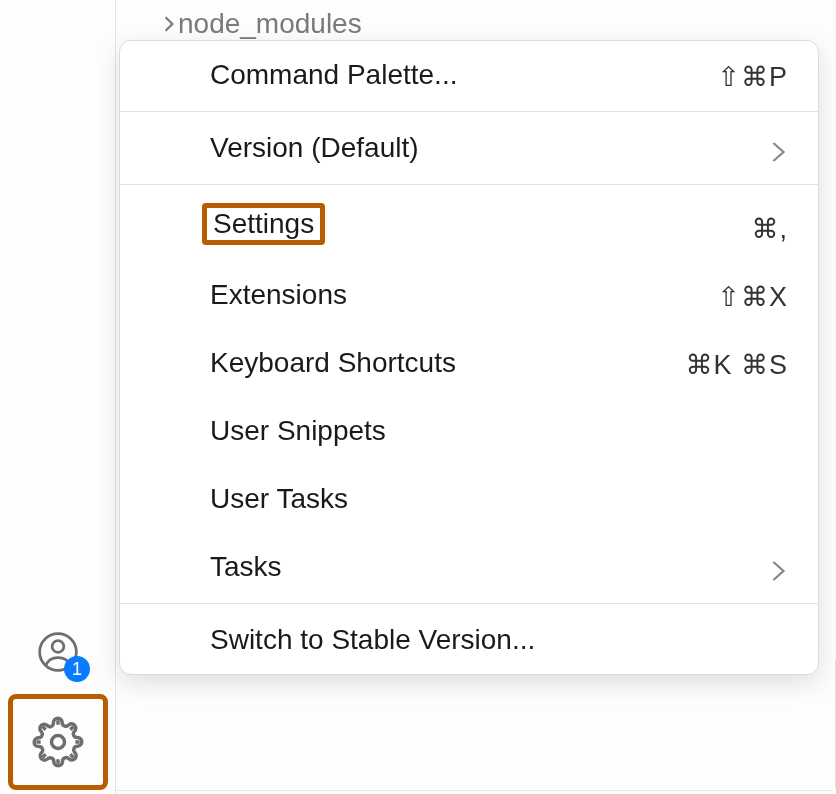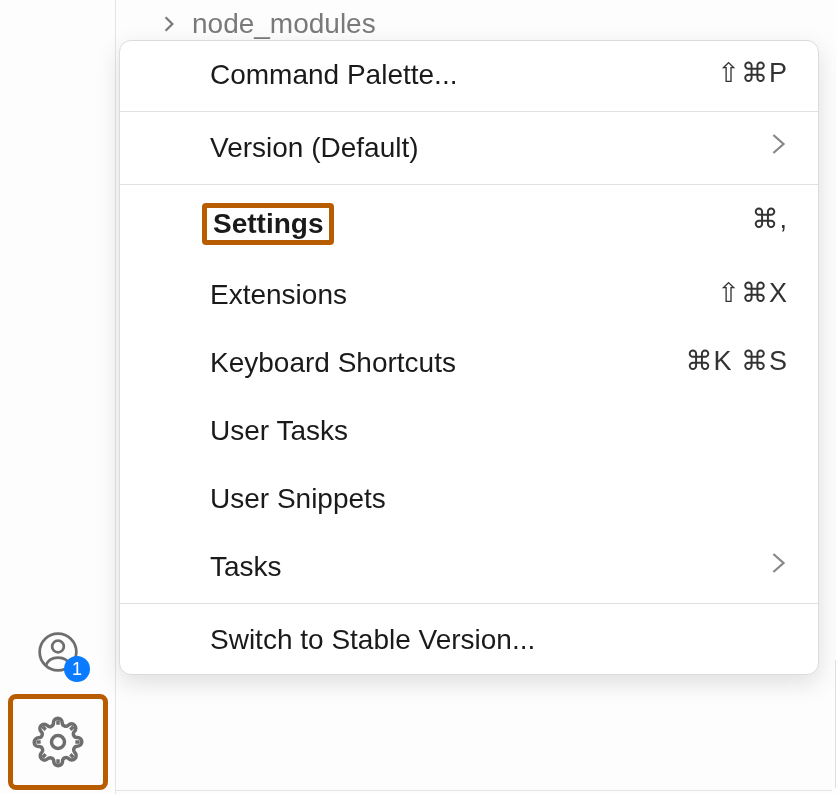--- a/index.html
+++ b/index.html
@@ -73,57 +73,56 @@
       color: #6e6e6e;
     }
     .tree {
       position: absolute;
       left: 160px;
       top: 8px;
       font-size: 28px;
       color: #7a7a7a;
       display: flex;
       align-items: center;
-      gap: 14px;
+      gap: 0;
       text-align: center;
     }
     .tree-chevron {
       width: 18px;
       height: 18px;
       color: #7a7a7a;
     }
     .menu {
       position: absolute;
       left: 119px;
       top: 40px;
       width: 700px;
       background: #ffffff;
       border: 1px solid #dcdcdc;
       border-radius: 12px;
       box-shadow: 0 8px 24px rgba(0,0,0,0.12);
       overflow: hidden;
     }
     .menu-item {
       display: flex;
-      align-items: flex-start;
+      align-items: flex-end;
       justify-content: space-between;
       padding: 16px 30px 16px 82px;
       font-size: 28px;
       color: #1a1a1a;
       cursor: default;
       min-height: 66px;
     }
     .menu-item .label {
       padding: 2px 8px;
     }
     .menu-item.highlighted .label {
       border: 5px solid #b85c00;
       border-radius: 4px;
       padding: 0 6px;
-      font-weight: bold;
     }
     .menu-sep {
       height: 1px;
       background: #e1e1e1;
       margin: 2px 0;
     }
     .shortcut {
       color: #333;
       font-size: 27px;
       letter-spacing: 1px;
@@ -208,24 +207,24 @@
     </div>
     <div class="menu-item">
       <span class="label">Extensions</span>
       <span class="shortcut">⇧⌘X</span>
     </div>
     <div class="menu-item">
       <span class="label">Keyboard Shortcuts</span>
       <span class="shortcut">⌘K ⌘S</span>
     </div>
     <div class="menu-item">
+      <span class="label">User Snippets</span>
+    </div>
+    <div class="menu-item">
       <span class="label">User Tasks</span>
-    </div>
-    <div class="menu-item">
-      <span class="label">User Snippets</span>
     </div>
     <div class="menu-item">
       <span class="label">Tasks</span>
       <svg class="submenu-chevron" viewBox="0 0 16 24">
         <path d="M3 4 L12 12 L3 20" fill="none" stroke="currentColor" stroke-width="2"></path>
       </svg>
     </div>
     <div class="menu-sep"></div>
     <div class="menu-item">
       <span class="label">Switch to Stable Version...</span>

